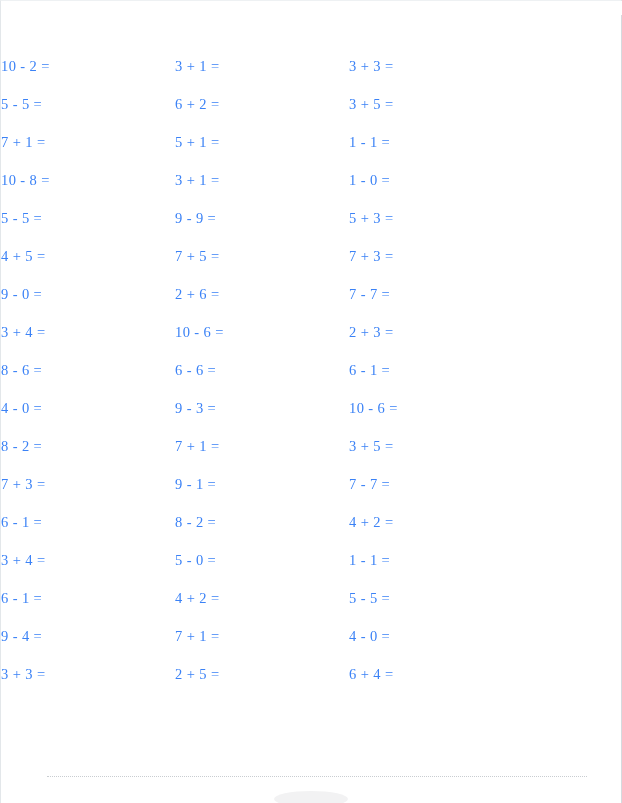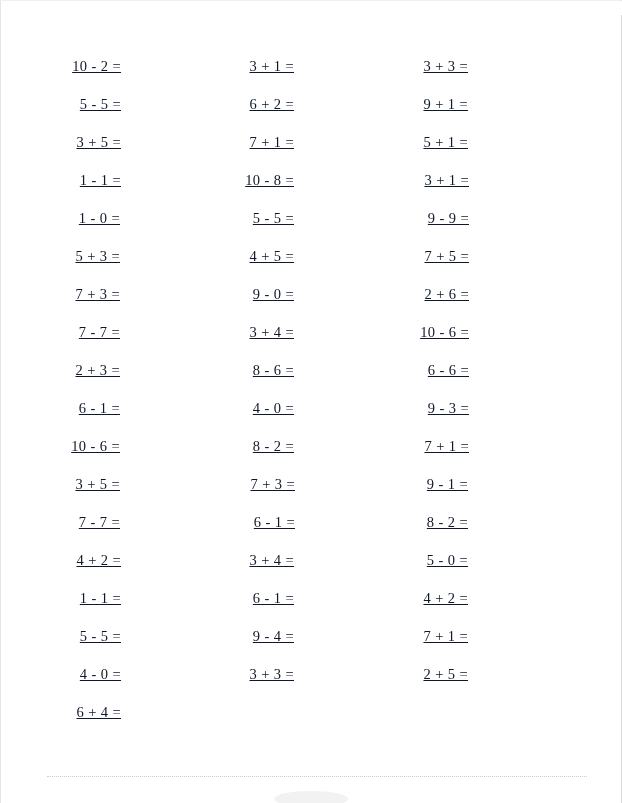--- a/index.html
+++ b/index.html
@@ -46,26 +46,24 @@
     display: grid;
     grid-template-columns: 174px 174px 174px;
     column-gap: 0;
     row-gap: 0;
     margin-left: 0;
   }
 
   .cell {
     height: 38px;
     line-height: 38px;
-    text-align: right;
     font-size: 14.5px;
-    color: #0f172a;
+    color: #3b82f6;
     white-space: nowrap;
     letter-spacing: 0.4px;
-    text-decoration: underline;
   }
 
   
   .col-1 { padding-right: 54px; }
   .col-2 { padding-right: 55px; }
   .col-3 { padding-right: 55px; }
 
   .cell.empty {
     visibility: hidden;
   }
@@ -99,21 +97,20 @@
 
   <div class="sheet">
     <div class="grid">
 
       <div class="cell col-1">10 - 2 =</div>
       <div class="cell col-2">3 + 1 =</div>
       <div class="cell col-3">3 + 3 =</div>
 
       <div class="cell col-1">5 - 5 =</div>
       <div class="cell col-2">6 + 2 =</div>
-      <div class="cell col-3">9 + 1 =</div>
 
       <div class="cell col-1">3 + 5 =</div>
       <div class="cell col-2">7 + 1 =</div>
       <div class="cell col-3">5 + 1 =</div>
 
       <div class="cell col-1">1 - 1 =</div>
       <div class="cell col-2">10 - 8 =</div>
 
       <div class="cell col-1">3 + 1 =</div>
       <div class="cell col-2">1 - 0 =</div>

